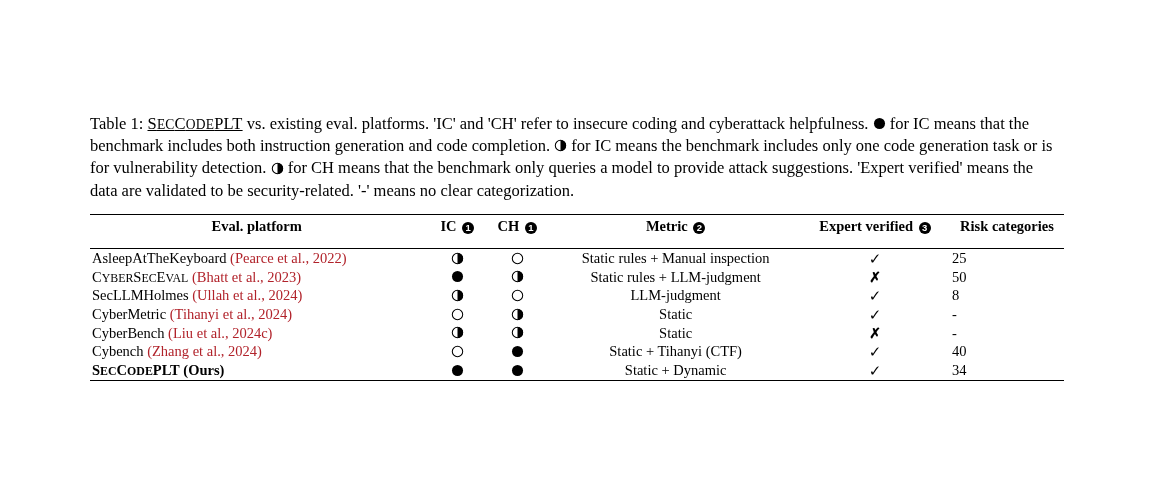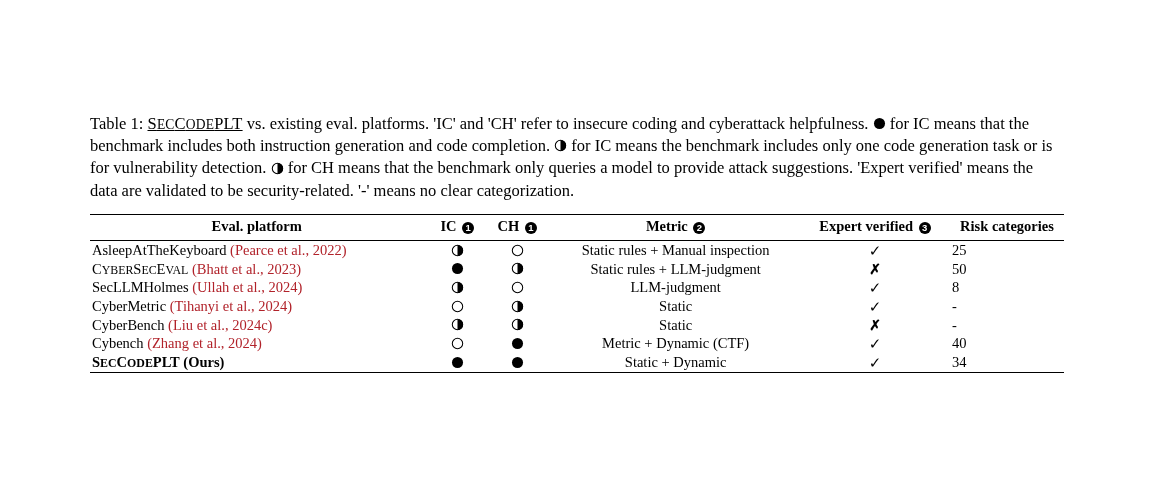--- a/index.html
+++ b/index.html
@@ -30,21 +30,21 @@
   table.tbl {
     border-collapse: collapse;
     width: 100%;
     font-size: 14.5px;
   }
   .rule-top td, .rule-top th { border-top: 1.2px solid #000; }
   .rule-mid td, .rule-mid th { border-bottom: 0.8px solid #000; }
   .rule-bot td { border-bottom: 1.2px solid #000; }
   th {
     font-weight: bold;
-    padding: 3px 6px 5px 6px;
+    padding: 3px 6px 13px 6px;
     white-space: nowrap;
     text-align: center;
   }
   td {
     padding: 0.5px 6px;
     white-space: nowrap;
     margin-left: 28px;
   }
   th.col-platform, td.col-platform { text-align: left; padding-left: 2px; }
   td.col-ic, td.col-ch { text-align: center; width: 48px; }
@@ -185,21 +185,21 @@
           <td class="col-risk">-</td>
         </tr>
         <tr>
           <td class="col-platform">Cybench <span class="cite">(Zhang et al., 2024)</span></td>
           <td class="col-ic"><span><svg class="hv" viewBox="0 0 20 20">
                 <circle cx="10" cy="10" r="8" fill="none" stroke="#000" stroke-width="1.6"></circle>
               </svg></span></td>
           <td class="col-ch"><span><svg class="hv" viewBox="0 0 20 20">
                 <circle cx="10" cy="10" r="8.5" fill="#000"></circle>
               </svg></span></td>
-          <td class="col-metric">Metric + Dynamic (CTF)</td>
+          <td class="col-metric">Static + Tihanyi (CTF)</td>
           <td class="col-expert"><span class="check">✓</span></td>
           <td class="col-risk">40</td>
         </tr>
         <tr class="rule-bot">
           <td class="col-platform"><span class="bold"><span class="sc">S<span style="font-size:0.82em">EC</span>C<span style="font-size:0.82em">ODE</span>PLT</span> (Ours)</span></td>
           <td class="col-ic"><span><svg class="hv" viewBox="0 0 20 20">
                 <circle cx="10" cy="10" r="8.5" fill="#000"></circle>
               </svg></span></td>
           <td class="col-ch"><span><svg class="hv" viewBox="0 0 20 20">
                 <circle cx="10" cy="10" r="8.5" fill="#000"></circle>

